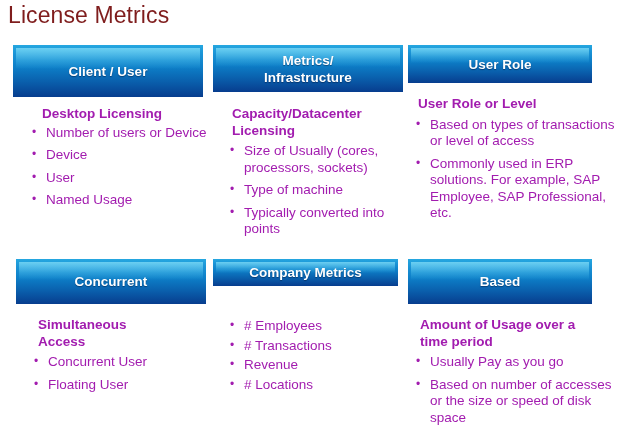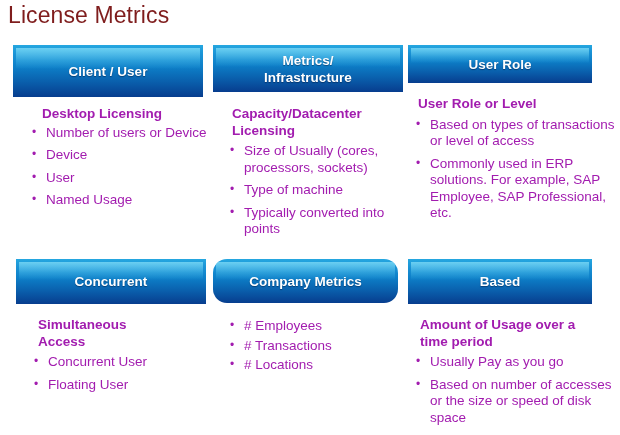--- a/index.html
+++ b/index.html
@@ -162,28 +162,29 @@
 </div>
 <div class="body-block" style="left:30px; top:317px; width:175px;">
   <div class="subhead" style="padding-left:8px; width:120px;">Simultaneous Access</div>
   <ul class="bullets" style="margin-top:4px;">
     <li>Concurrent User</li>
     <li>Floating User</li>
   </ul>
 </div>
 
 <div class="cell" style="left:213px; top:259px; width:185px; height:45px;">
-  <div class="banner" style="width:185px; height:44px;border-radius:14px;">
+  <div class="banner" style="width:185px; height:27px;">
     <span class="banner-label">Company Metrics</span>
   </div>
 </div>
 <div class="body-block" style="left:226px; top:318px; width:180px;">
   <ul class="bullets tight">
     <li># Employees</li>
     <li># Transactions</li>
+    <li>Revenue</li>
     <li># Locations</li>
   </ul>
 </div>
 
 <div class="cell" style="left:408px; top:259px; width:184px; height:45px;">
   <div class="banner" style="width:184px; height:45px;">
     <span class="banner-label">Based</span>
   </div>
 </div>
 <div class="body-block" style="left:412px; top:317px; width:200px;">

